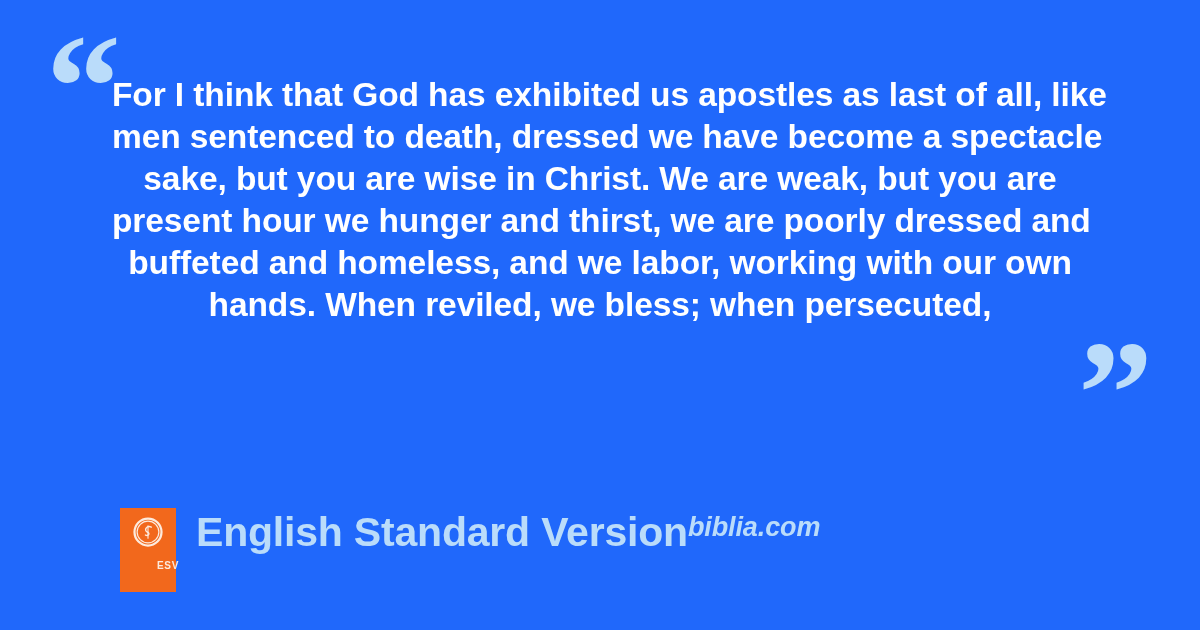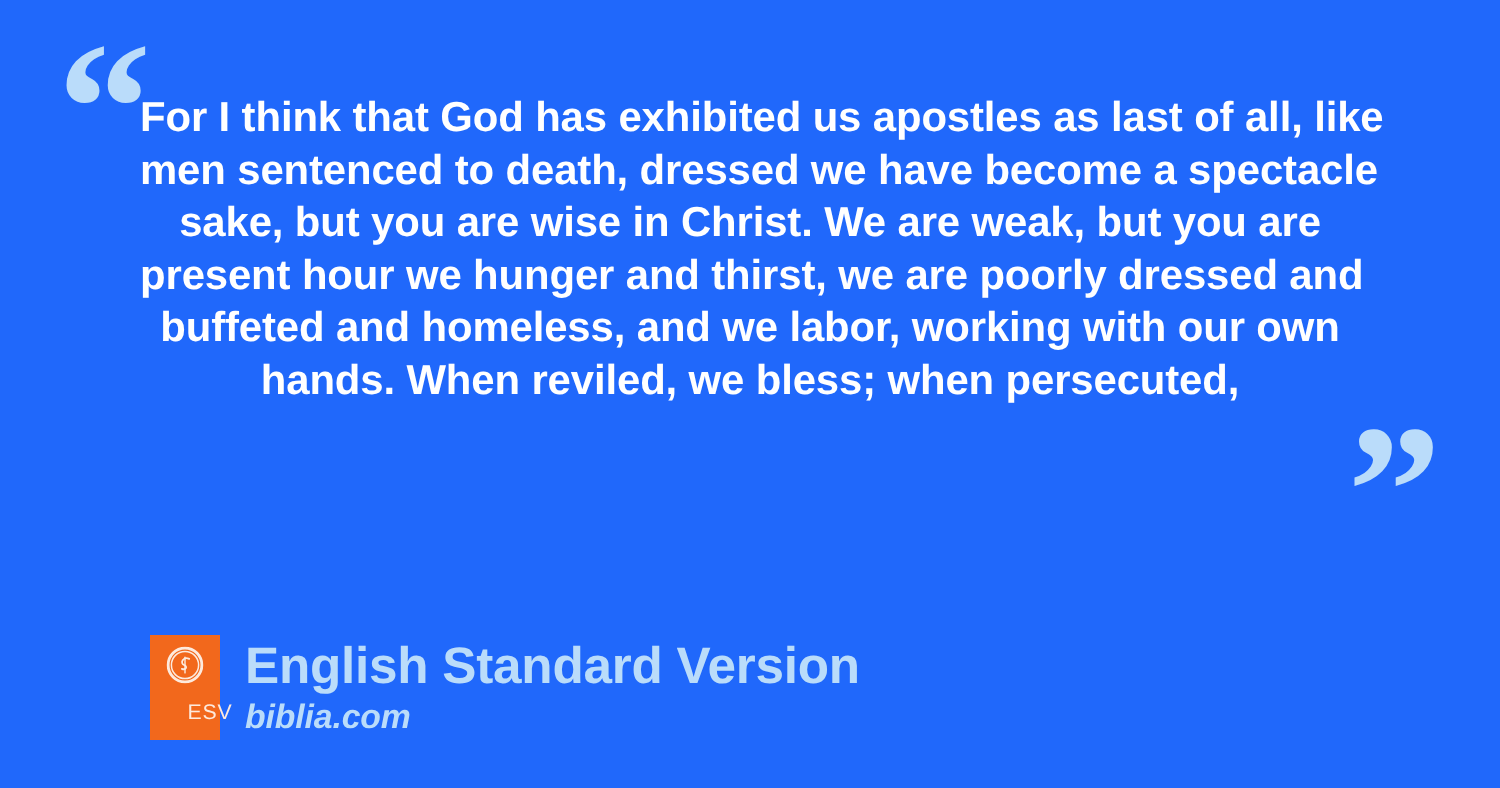--- a/index.html
+++ b/index.html
@@ -84,31 +84,31 @@
 
   .esv-seal {
     width:30px;
     height:30px;
     display:block;
   }
 
   .esv-abbr {
     margin-top:14px;
     color:#fdeadd;
-    font-size:17px;
-    font-weight:400;
+    font-size:10px;
+    font-weight:700;
     letter-spacing:0.6px;
     line-height:1;
     padding-left:40px;
   }
 
   .attribution-text {
     margin-left:20px;
     display:flex;
-    flex-direction:column;
+    flex-direction:row;
     justify-content:flex-start;
     padding-top:1px;
   }
 
   .version-name {
     color:#badcfa;
     font-size:41px;
     font-weight:700;
     line-height:46px;
     letter-spacing:-0.2px;

